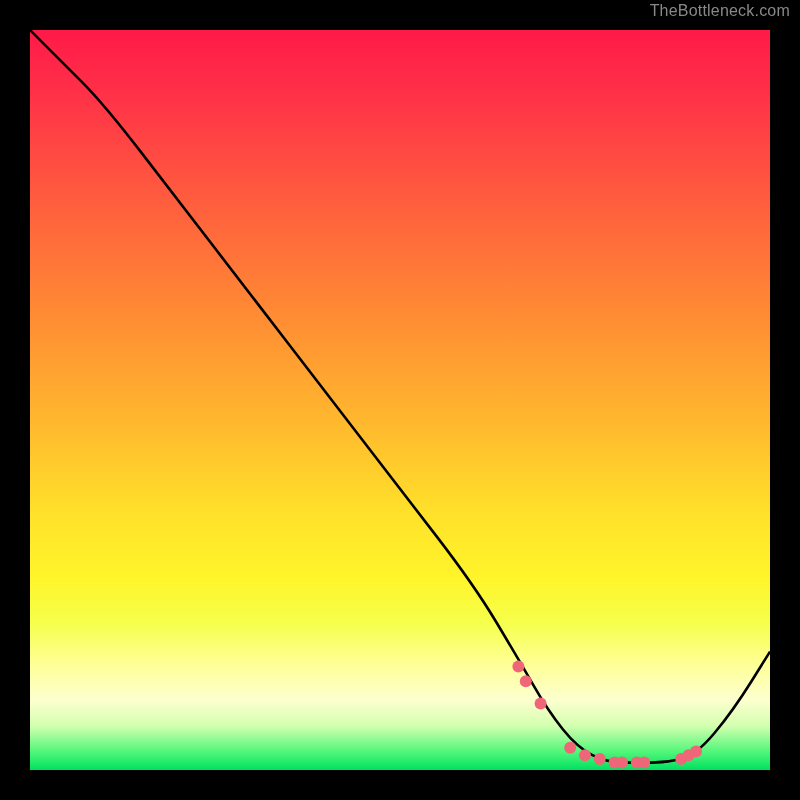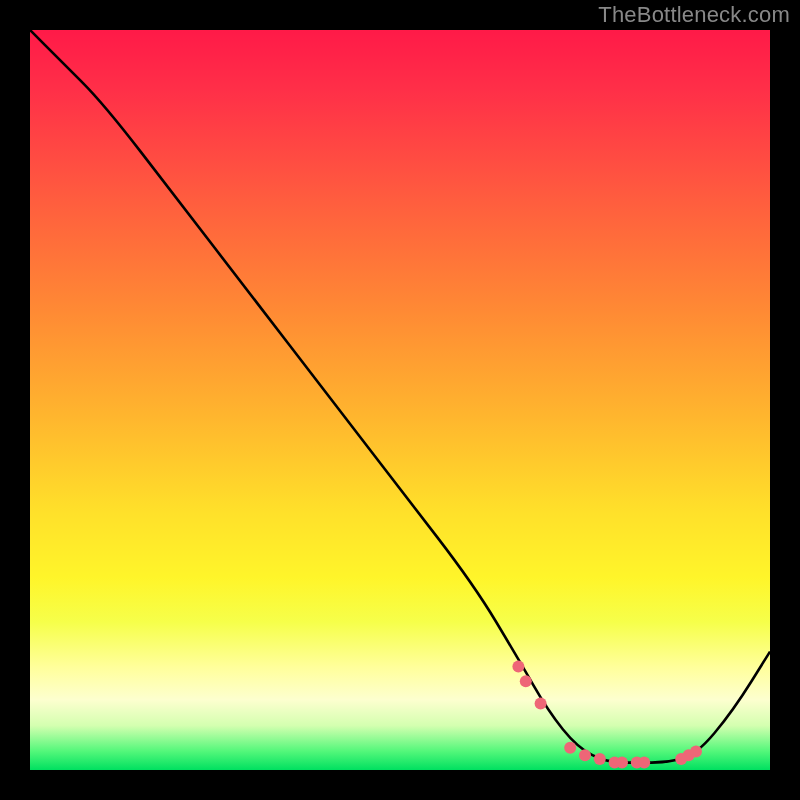--- a/index.html
+++ b/index.html
@@ -15,21 +15,21 @@
     position: relative;
     width: 800px;
     height: 800px;
     background: #000;
   }
   .watermark {
     position: absolute;
     top: 2px;
     right: 10px;
     color: #888;
-    font-size: 22px;
+    font-size: 16px;
     font-weight: 500;
     letter-spacing: 0.2px;
     z-index: 50;
   }
   .plot {
     position: absolute;
     left: 30px;
     top: 30px;
     width: 740px;
     height: 740px;

